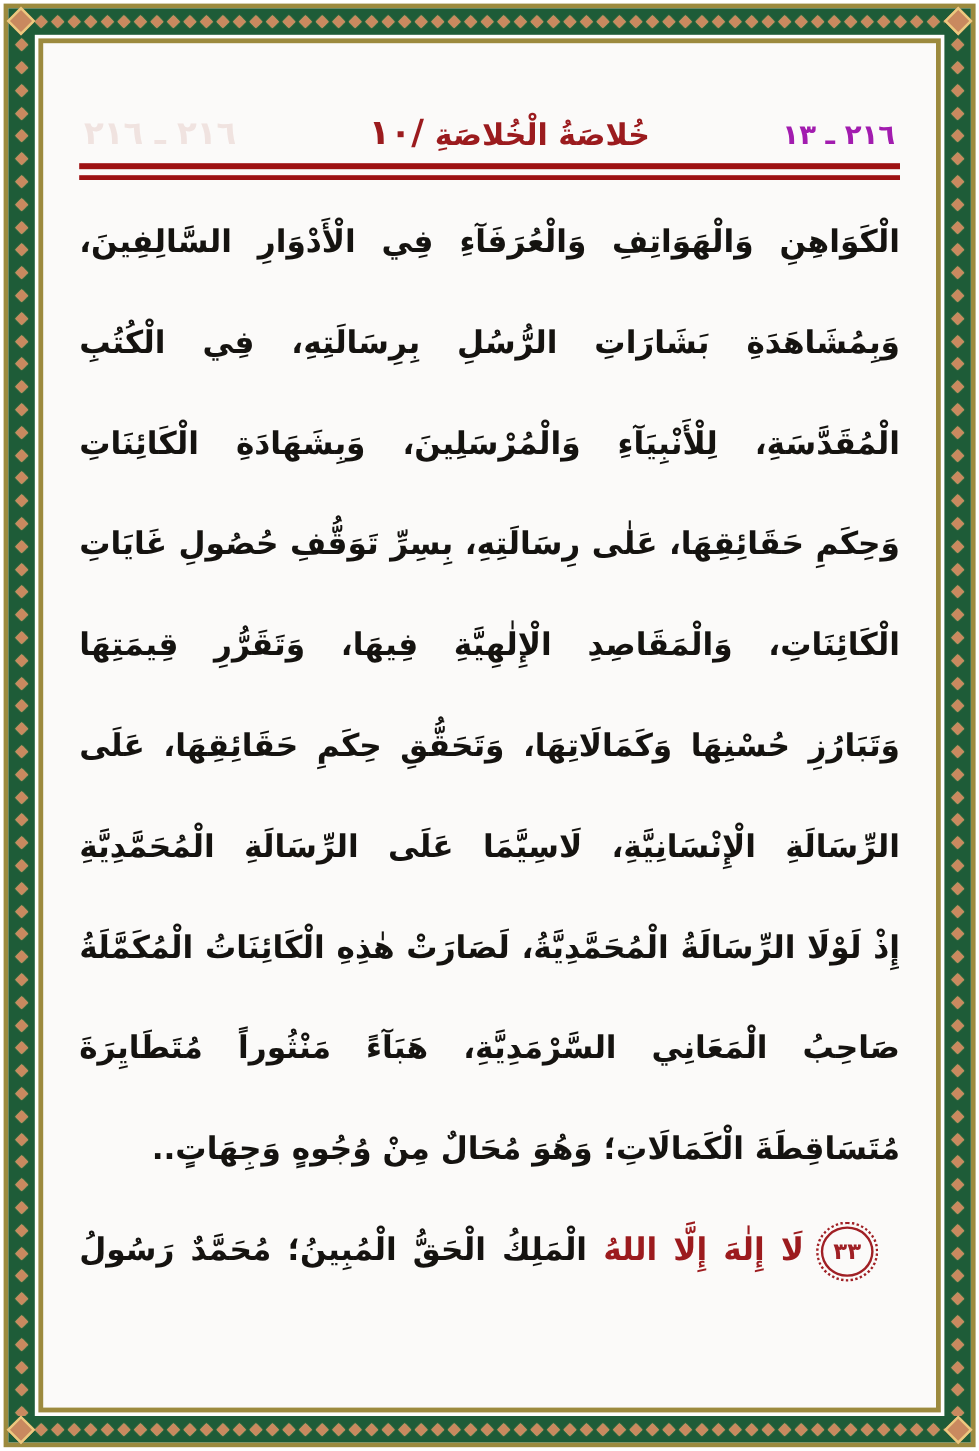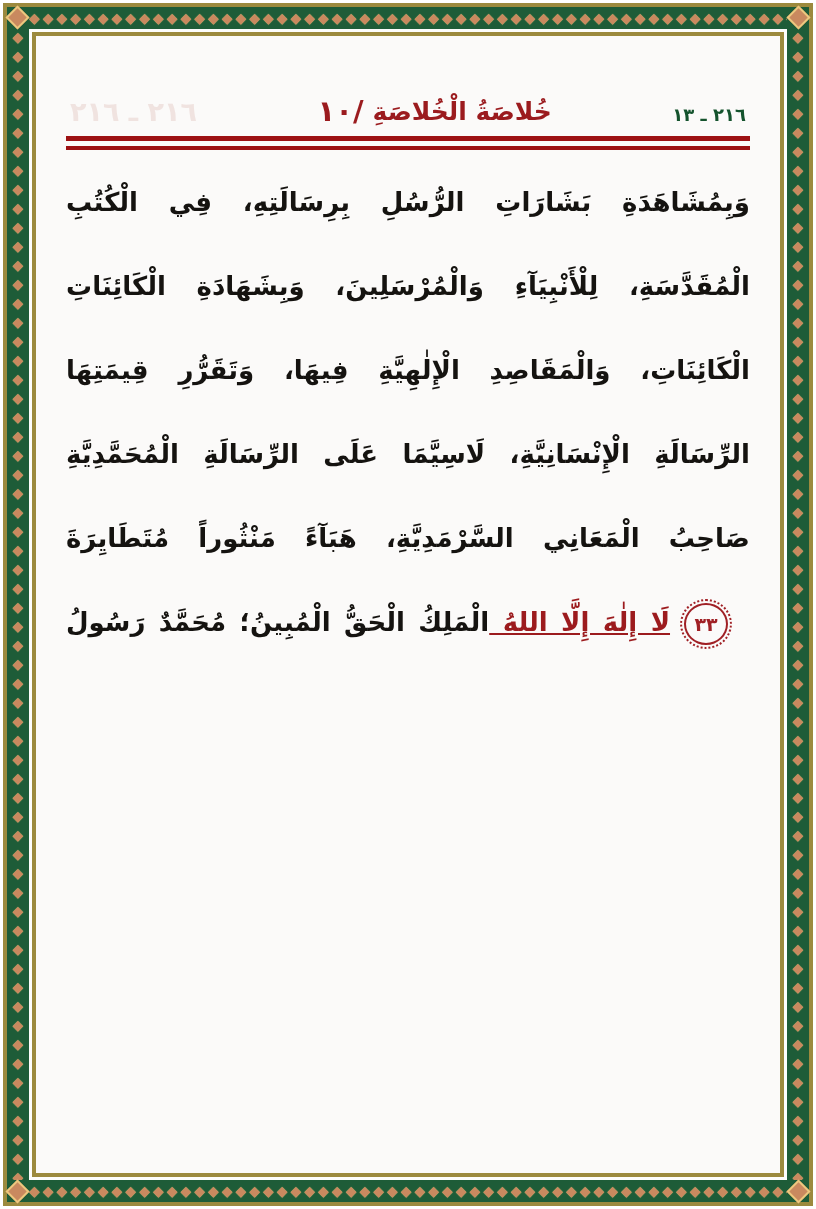--- a/index.html
+++ b/index.html
@@ -33,37 +33,37 @@
   .inner-gap{height:100%;box-sizing:border-box;background:#fdfdfc;padding:3px;}
   .gold-inner{height:100%;box-sizing:border-box;border:4px solid #9c8a3e;background:#fbfaf9;}
   .content{
     height:100%;box-sizing:border-box;padding:36px 30px 0;direction:rtl;
     overflow:hidden;
   }
   .header{
     display:flex;justify-content:space-between;align-items:baseline;
     direction:rtl;padding:0 4px;height:50px;
   }
-  .header-numbers{color:#14532d;font-size:18px;font-weight:bold;letter-spacing:2px;}
-  .header-title{display:flex;direction:ltr;align-items:center;gap:9px;color:#9b1b1e;font-weight:bold;}
+  .header-numbers{color:#a21caf;font-size:23px;font-weight:bold;letter-spacing:2px;}
+  .header-title{display:flex;direction:ltr;align-items:flex-end;gap:9px;color:#9b1b1e;font-weight:bold;}
   .header-section-number{font-size:29px;}
   .header-title-text{font-size:25px;direction:rtl;}
   .header-faint{color:#f0e3e0;font-size:27px;font-weight:bold;letter-spacing:2px;margin-top:24px;}
   .red-rule{
     margin-top:14px;height:14px;box-sizing:border-box;
     border-top:5px solid #9d1113;border-bottom:4px solid #9d1113;
   }
   .body-lines{margin-top:10px;}
   .line{
     height:84px;line-height:84px;font-size:26px;font-weight:bold;color:#151310;
     text-align:justify;text-align-last:justify;direction:rtl;overflow:hidden;
   }
   .line.last{text-align-last:right;}
   .line.dhikr{padding-right:22px;}
-  .seg-red{color:#9c1b1e;text-decoration:underline;}
+  .seg-red{color:#9c1b1e;}
   .seg-black{color:#151310;}
   .badge{
     display:inline-flex;align-items:center;justify-content:center;
     width:44px;height:42px;box-sizing:border-box;
     border:2px solid #a02025;border-radius:50%;
     outline:2px dotted #a02025;outline-offset:2px;
     color:#a02025;font-size:19px;font-weight:bold;line-height:normal;
     vertical-align:middle;margin-left:14px;
   }
 </style>
@@ -90,25 +90,30 @@
               <span class="header-title">
                 <span class="header-section-number">١٠/</span>
                 <span class="header-title-text">خُلاصَةُ الْخُلاصَةِ</span>
               </span>
               <span class="header-faint">٢١٦ ـ ٢١٦</span>
             </div>
 
             <div class="red-rule"></div>
 
             <div class="body-lines">
+                <div class="line"><span class="seg-black">الْكَوَاهِنِ وَالْهَوَاتِفِ وَالْعُرَفَآءِ فِي الْأَدْوَارِ السَّالِفِينَ،</span></div>
                 <div class="line"><span class="seg-black">وَبِمُشَاهَدَةِ بَشَارَاتِ الرُّسُلِ بِرِسَالَتِهِ، فِي الْكُتُبِ وَالصُّحُفِ</span></div>
                 <div class="line"><span class="seg-black">الْمُقَدَّسَةِ، لِلْأَنْبِيَآءِ وَالْمُرْسَلِينَ، وَبِشَهَادَةِ الْكَائِنَاتِ بِغَايَاتِهَا</span></div>
+                <div class="line"><span class="seg-black">وَحِكَمِ حَقَائِقِهَا، عَلٰى رِسَالَتِهِ، بِسِرِّ تَوَقُّفِ حُصُولِ غَايَاتِ</span></div>
                 <div class="line"><span class="seg-black">الْكَائِنَاتِ، وَالْمَقَاصِدِ الْإِلٰهِيَّةِ فِيهَا، وَتَقَرُّرِ قِيمَتِهَا وَوَظَائِفِهَا،</span></div>
+                <div class="line"><span class="seg-black">وَتَبَارُزِ حُسْنِهَا وَكَمَالَاتِهَا، وَتَحَقُّقِ حِكَمِ حَقَائِقِهَا، عَلَى</span></div>
                 <div class="line"><span class="seg-black">الرِّسَالَةِ الْإِنْسَانِيَّةِ، لَاسِيَّمَا عَلَى الرِّسَالَةِ الْمُحَمَّدِيَّةِ الْجَامِعَةِ؛</span></div>
+                <div class="line"><span class="seg-black">إِذْ لَوْلَا الرِّسَالَةُ الْمُحَمَّدِيَّةُ، لَصَارَتْ هٰذِهِ الْكَائِنَاتُ الْمُكَمَّلَةُ</span></div>
                 <div class="line"><span class="seg-black">صَاحِبُ الْمَعَانِي السَّرْمَدِيَّةِ، هَبَآءً مَنْثُوراً مُتَطَايِرَةَ الْمَعَانِي،</span></div>
+                <div class="line last"><span class="seg-black">مُتَسَاقِطَةَ الْكَمَالَاتِ؛ وَهُوَ مُحَالٌ مِنْ وُجُوهٍ وَجِهَاتٍ..</span></div>
                 <div class="line dhikr"><span class="badge">٣٣</span><span class="seg-red">لَا إِلٰهَ إِلَّا اللهُ </span><span class="seg-black">الْمَلِكُ الْحَقُّ الْمُبِينُ؛ مُحَمَّدٌ رَسُولُ</span></div>
               </div>
 
           </div>
         </div>
       </div>
     </div>
   </div>
 </div>
 

